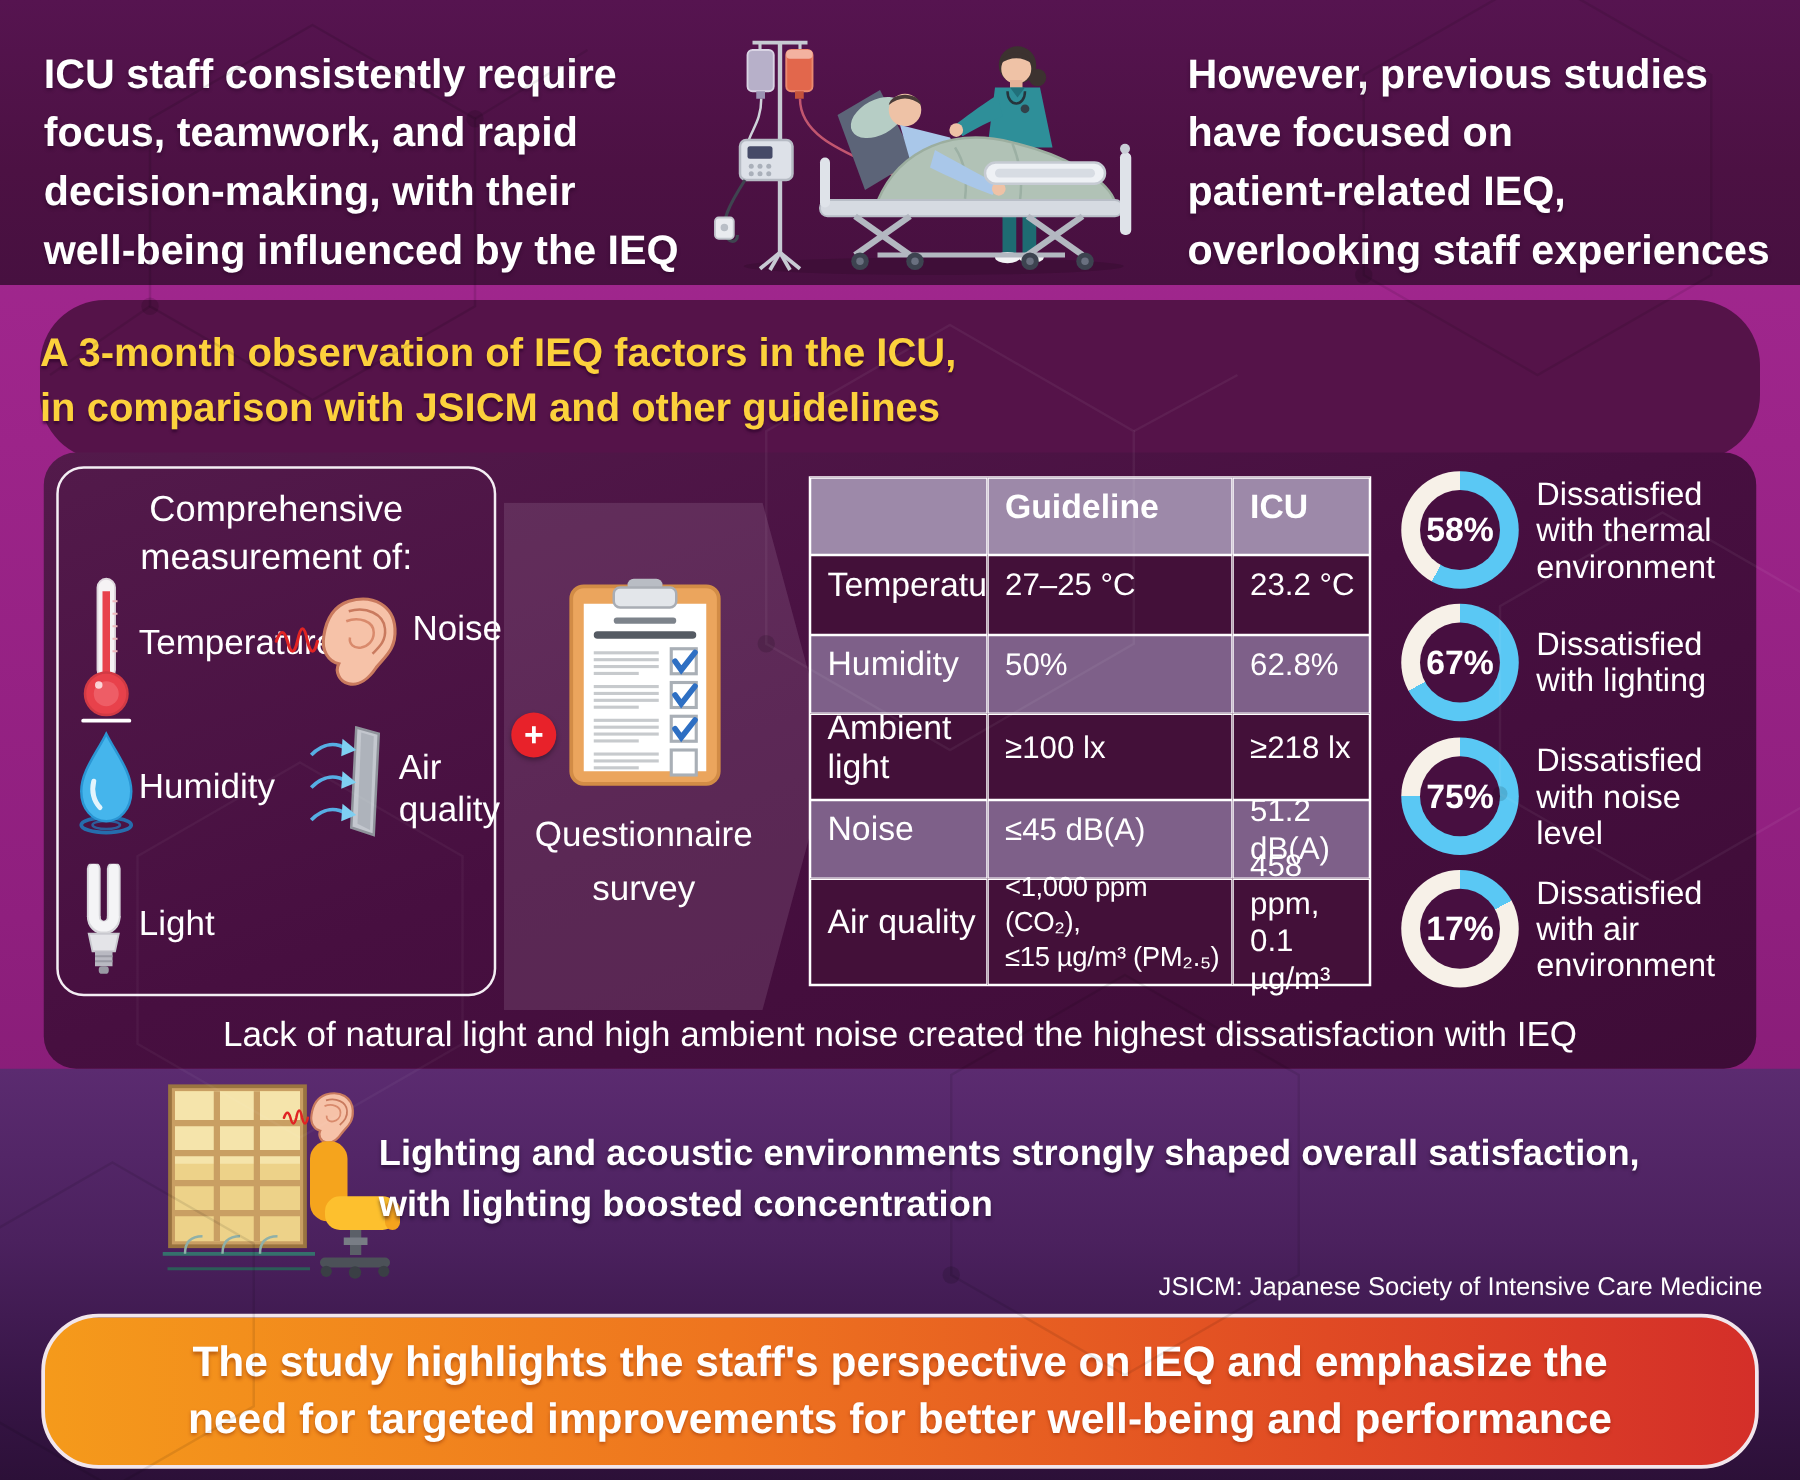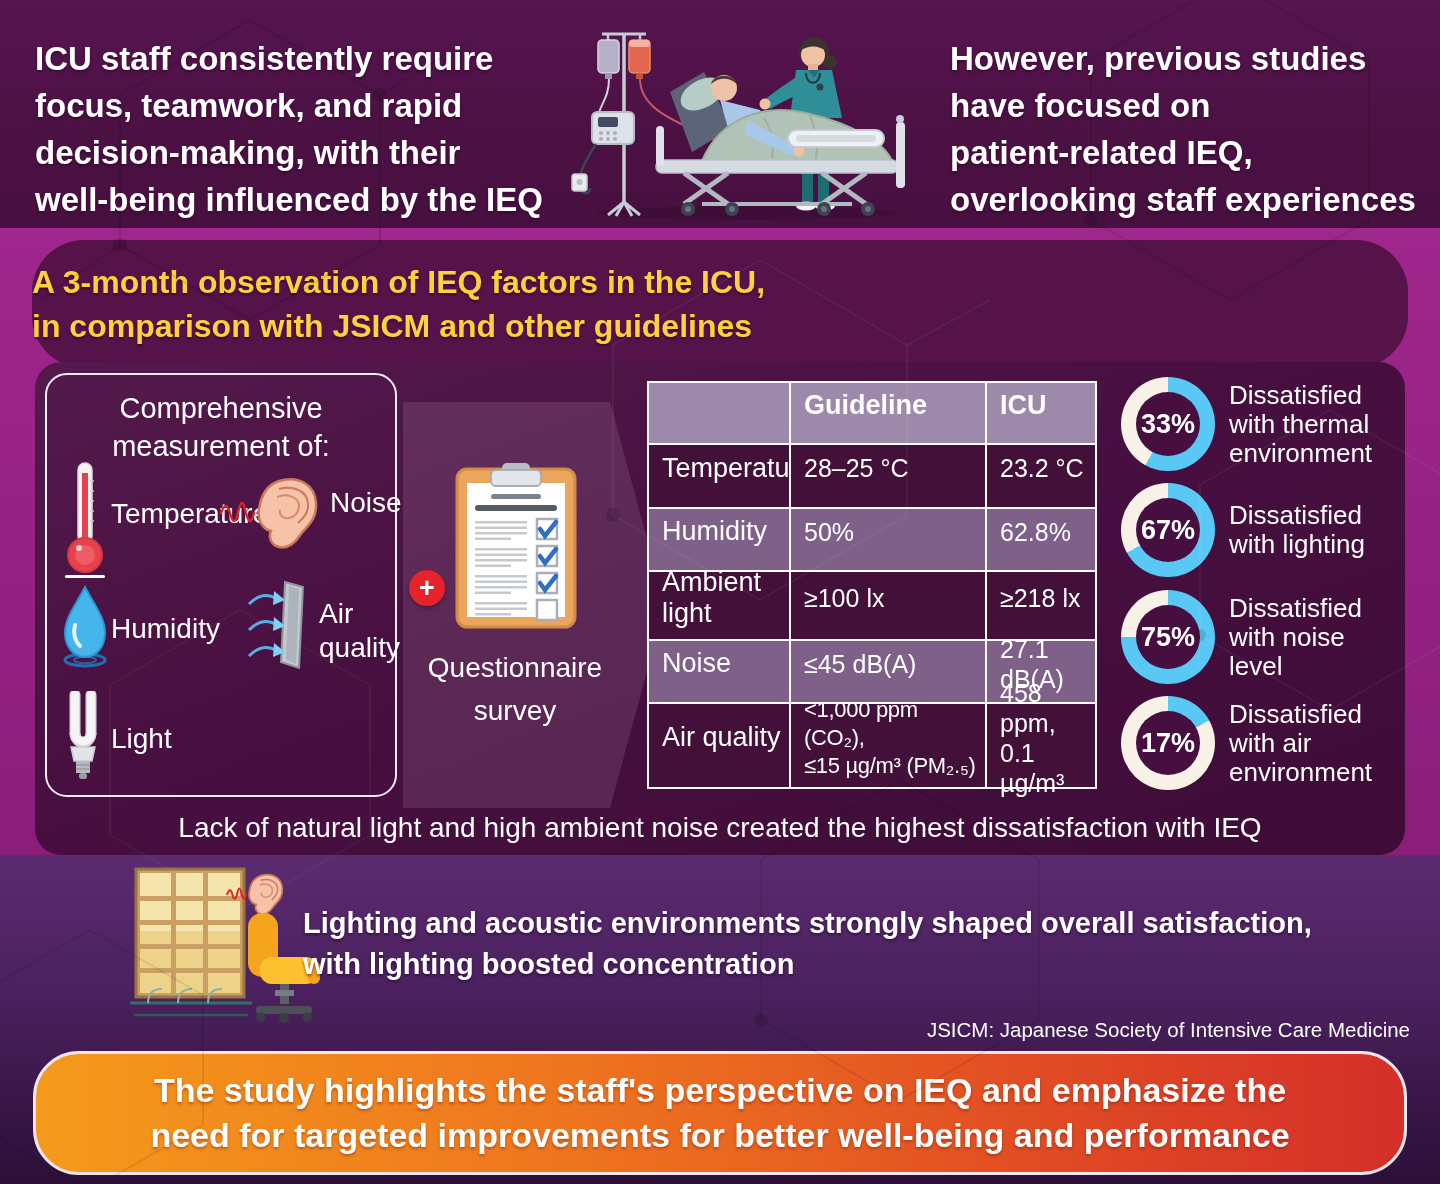--- a/index.html
+++ b/index.html
@@ -304,45 +304,45 @@
   </svg>
   <div id="questionnaire-label" class="abs">Questionnaire
 survey</div>
 
   <div id="ieq-table" class="abs">
     <div class="tcell thead bg-hdr"></div>
     <div class="tcell thead bg-hdr">Guideline</div>
     <div class="tcell thead bg-hdr">ICU</div>
 
     <div class="tcell tlabel bg-dark">Temperature</div>
-    <div class="tcell bg-dark">28–25 °C</div>
+    <div class="tcell bg-dark">27–25 °C</div>
     <div class="tcell bg-dark">23.2 °C</div>
 
     <div class="tcell tlabel bg-light">Humidity</div>
     <div class="tcell bg-light">50%</div>
     <div class="tcell bg-light">62.8%</div>
 
     <div class="tcell tlabel bg-dark">Ambient light</div>
     <div class="tcell bg-dark">≥100 lx</div>
     <div class="tcell bg-dark">≥218 lx</div>
 
     <div class="tcell tlabel bg-light">Noise</div>
     <div class="tcell bg-light">≤45 dB(A)</div>
-    <div class="tcell bg-light">27.1 dB(A)</div>
+    <div class="tcell bg-light">51.2 dB(A)</div>
 
     <div class="tcell tlabel bg-dark">Air quality</div>
     <div class="tcell tsmall bg-dark">&lt;1,000 ppm (CO₂),
 ≤15 µg/m³ (PM₂.₅)</div>
     <div class="tcell bg-dark">458 ppm,
 0.1 µg/m³</div>
   </div>
 
   <div class="donut-row abs" style="top:15px">
     <div class="donut" style="background: conic-gradient(rgb(90, 200, 244) 0deg, rgb(90, 200, 244) 58%, rgb(247, 241, 232) 58%, rgb(247, 241, 232) 100%);">
-      <span class="donut-pct">33%</span>
+      <span class="donut-pct">58%</span>
     </div>
     <div class="donut-label">Dissatisfied
 with thermal
 environment</div>
   </div>
   <div class="donut-row abs" style="top:121px">
     <div class="donut" style="background: conic-gradient(rgb(90, 200, 244) 0deg, rgb(90, 200, 244) 67%, rgb(247, 241, 232) 67%, rgb(247, 241, 232) 100%);">
       <span class="donut-pct">67%</span>
     </div>
     <div class="donut-label">Dissatisfied

